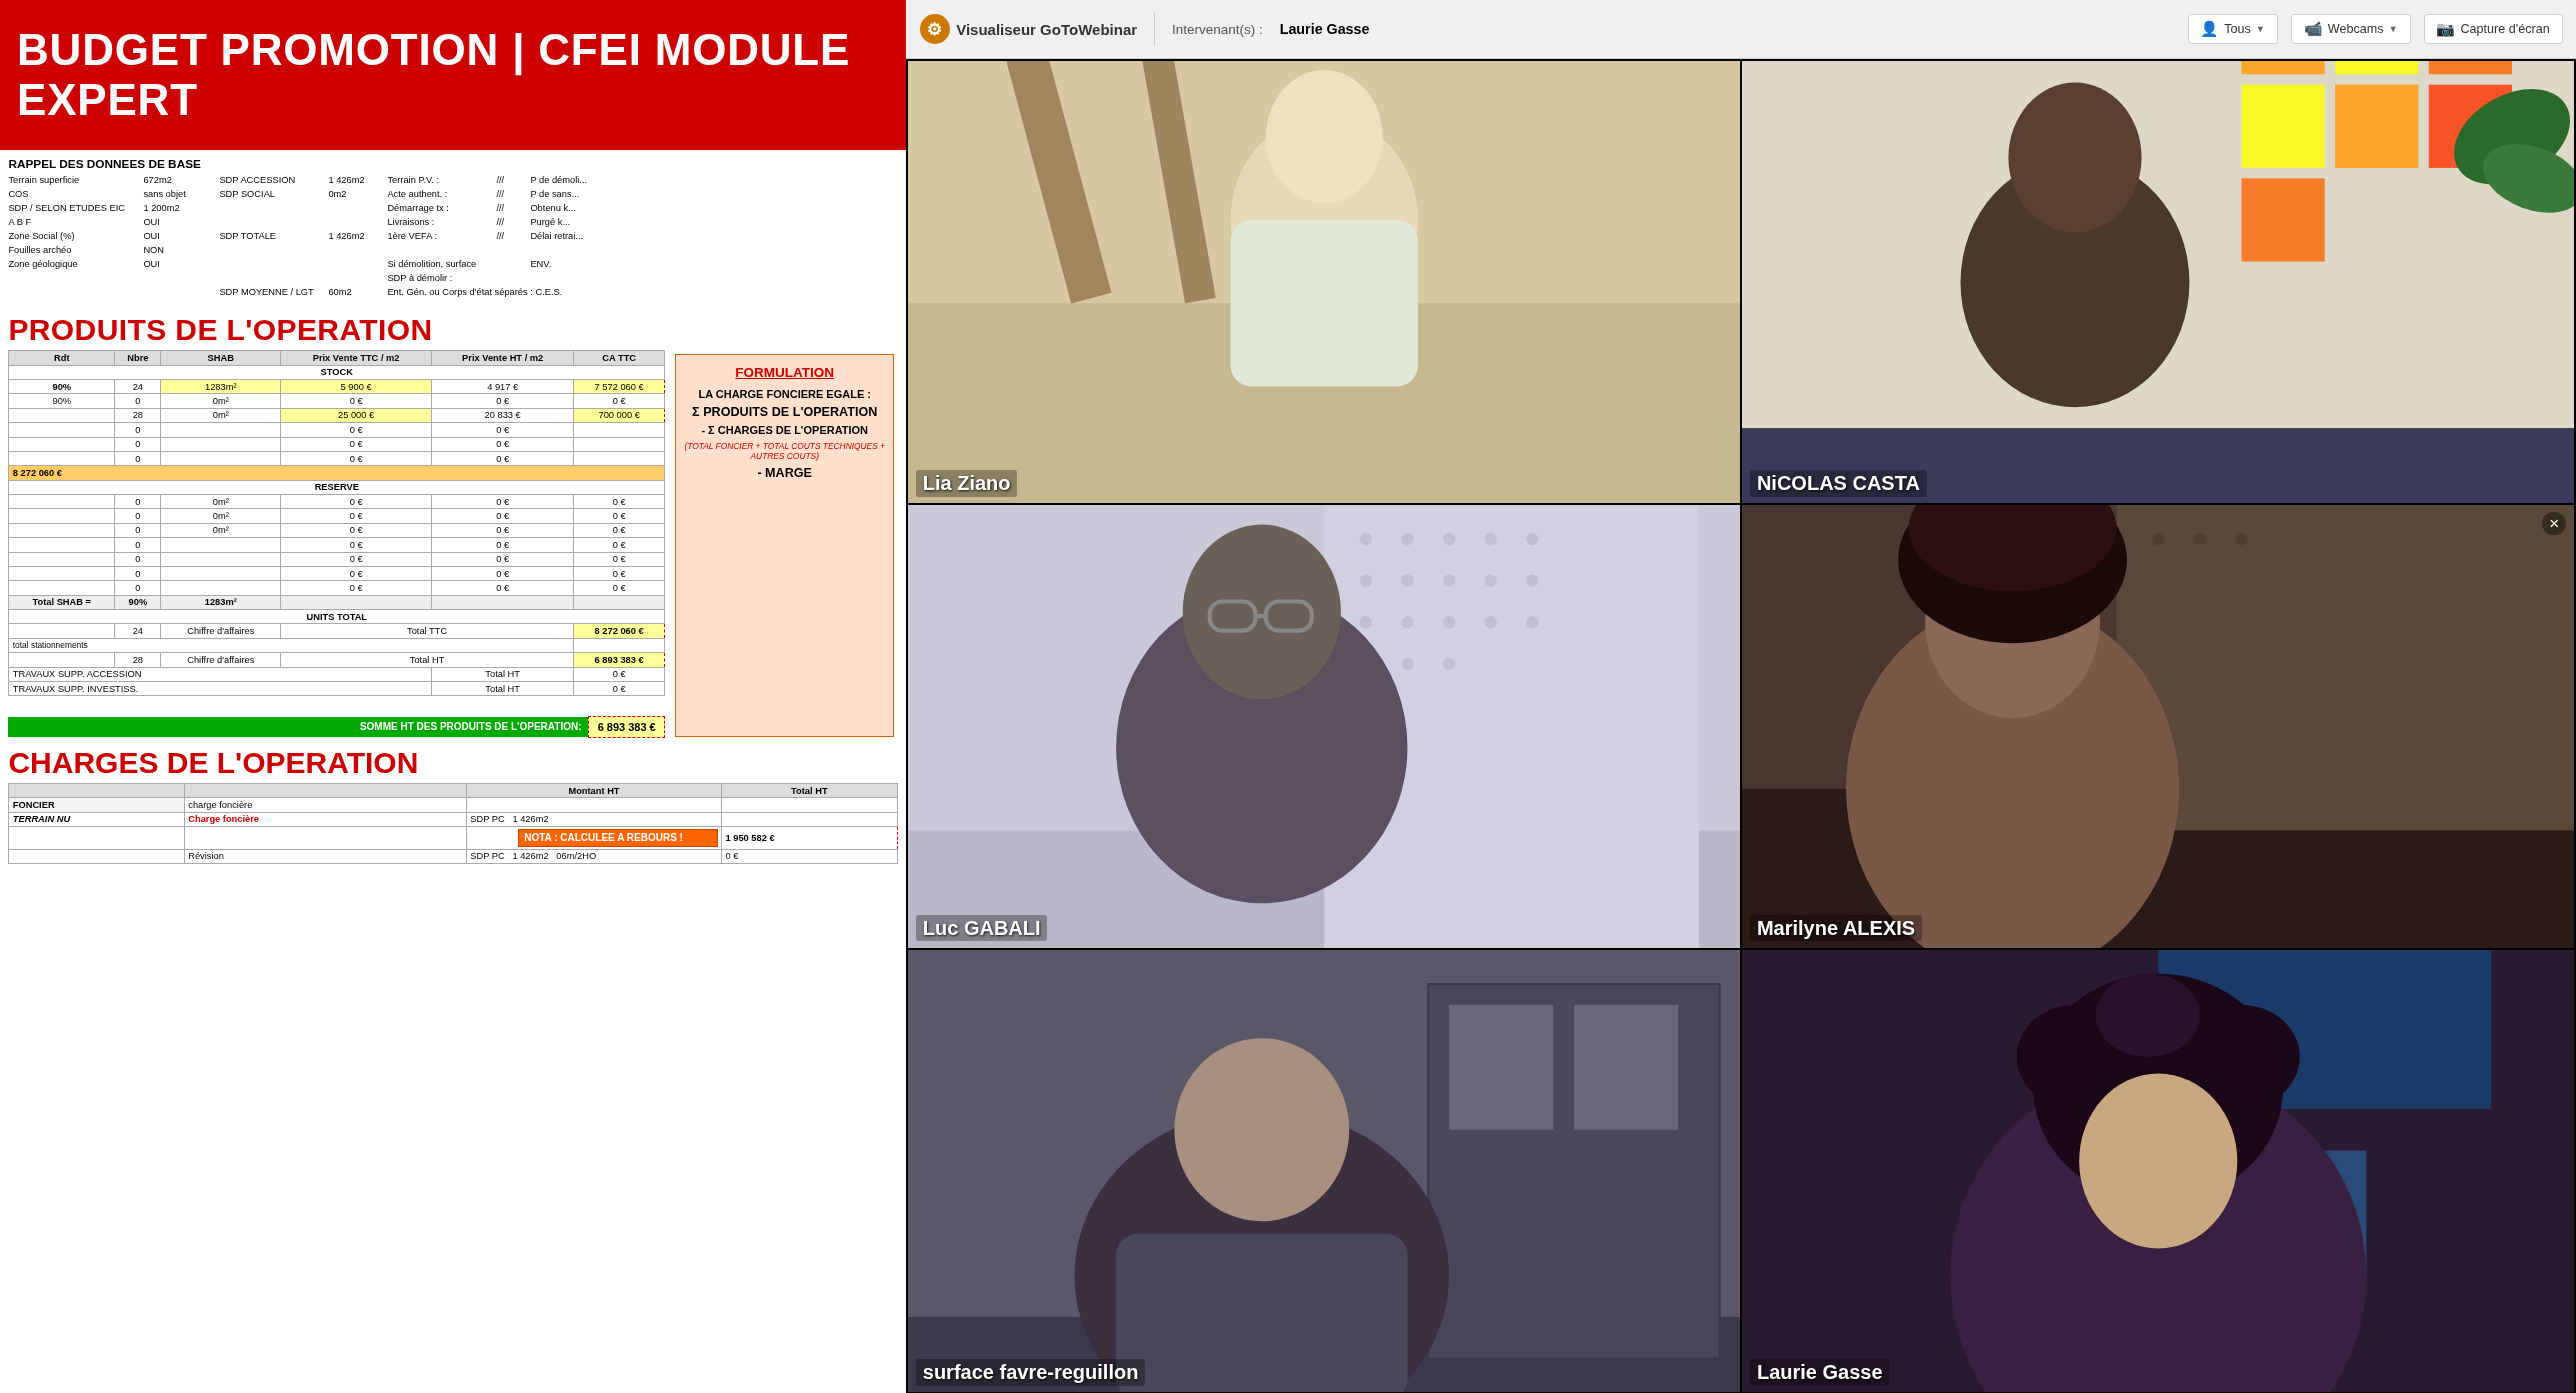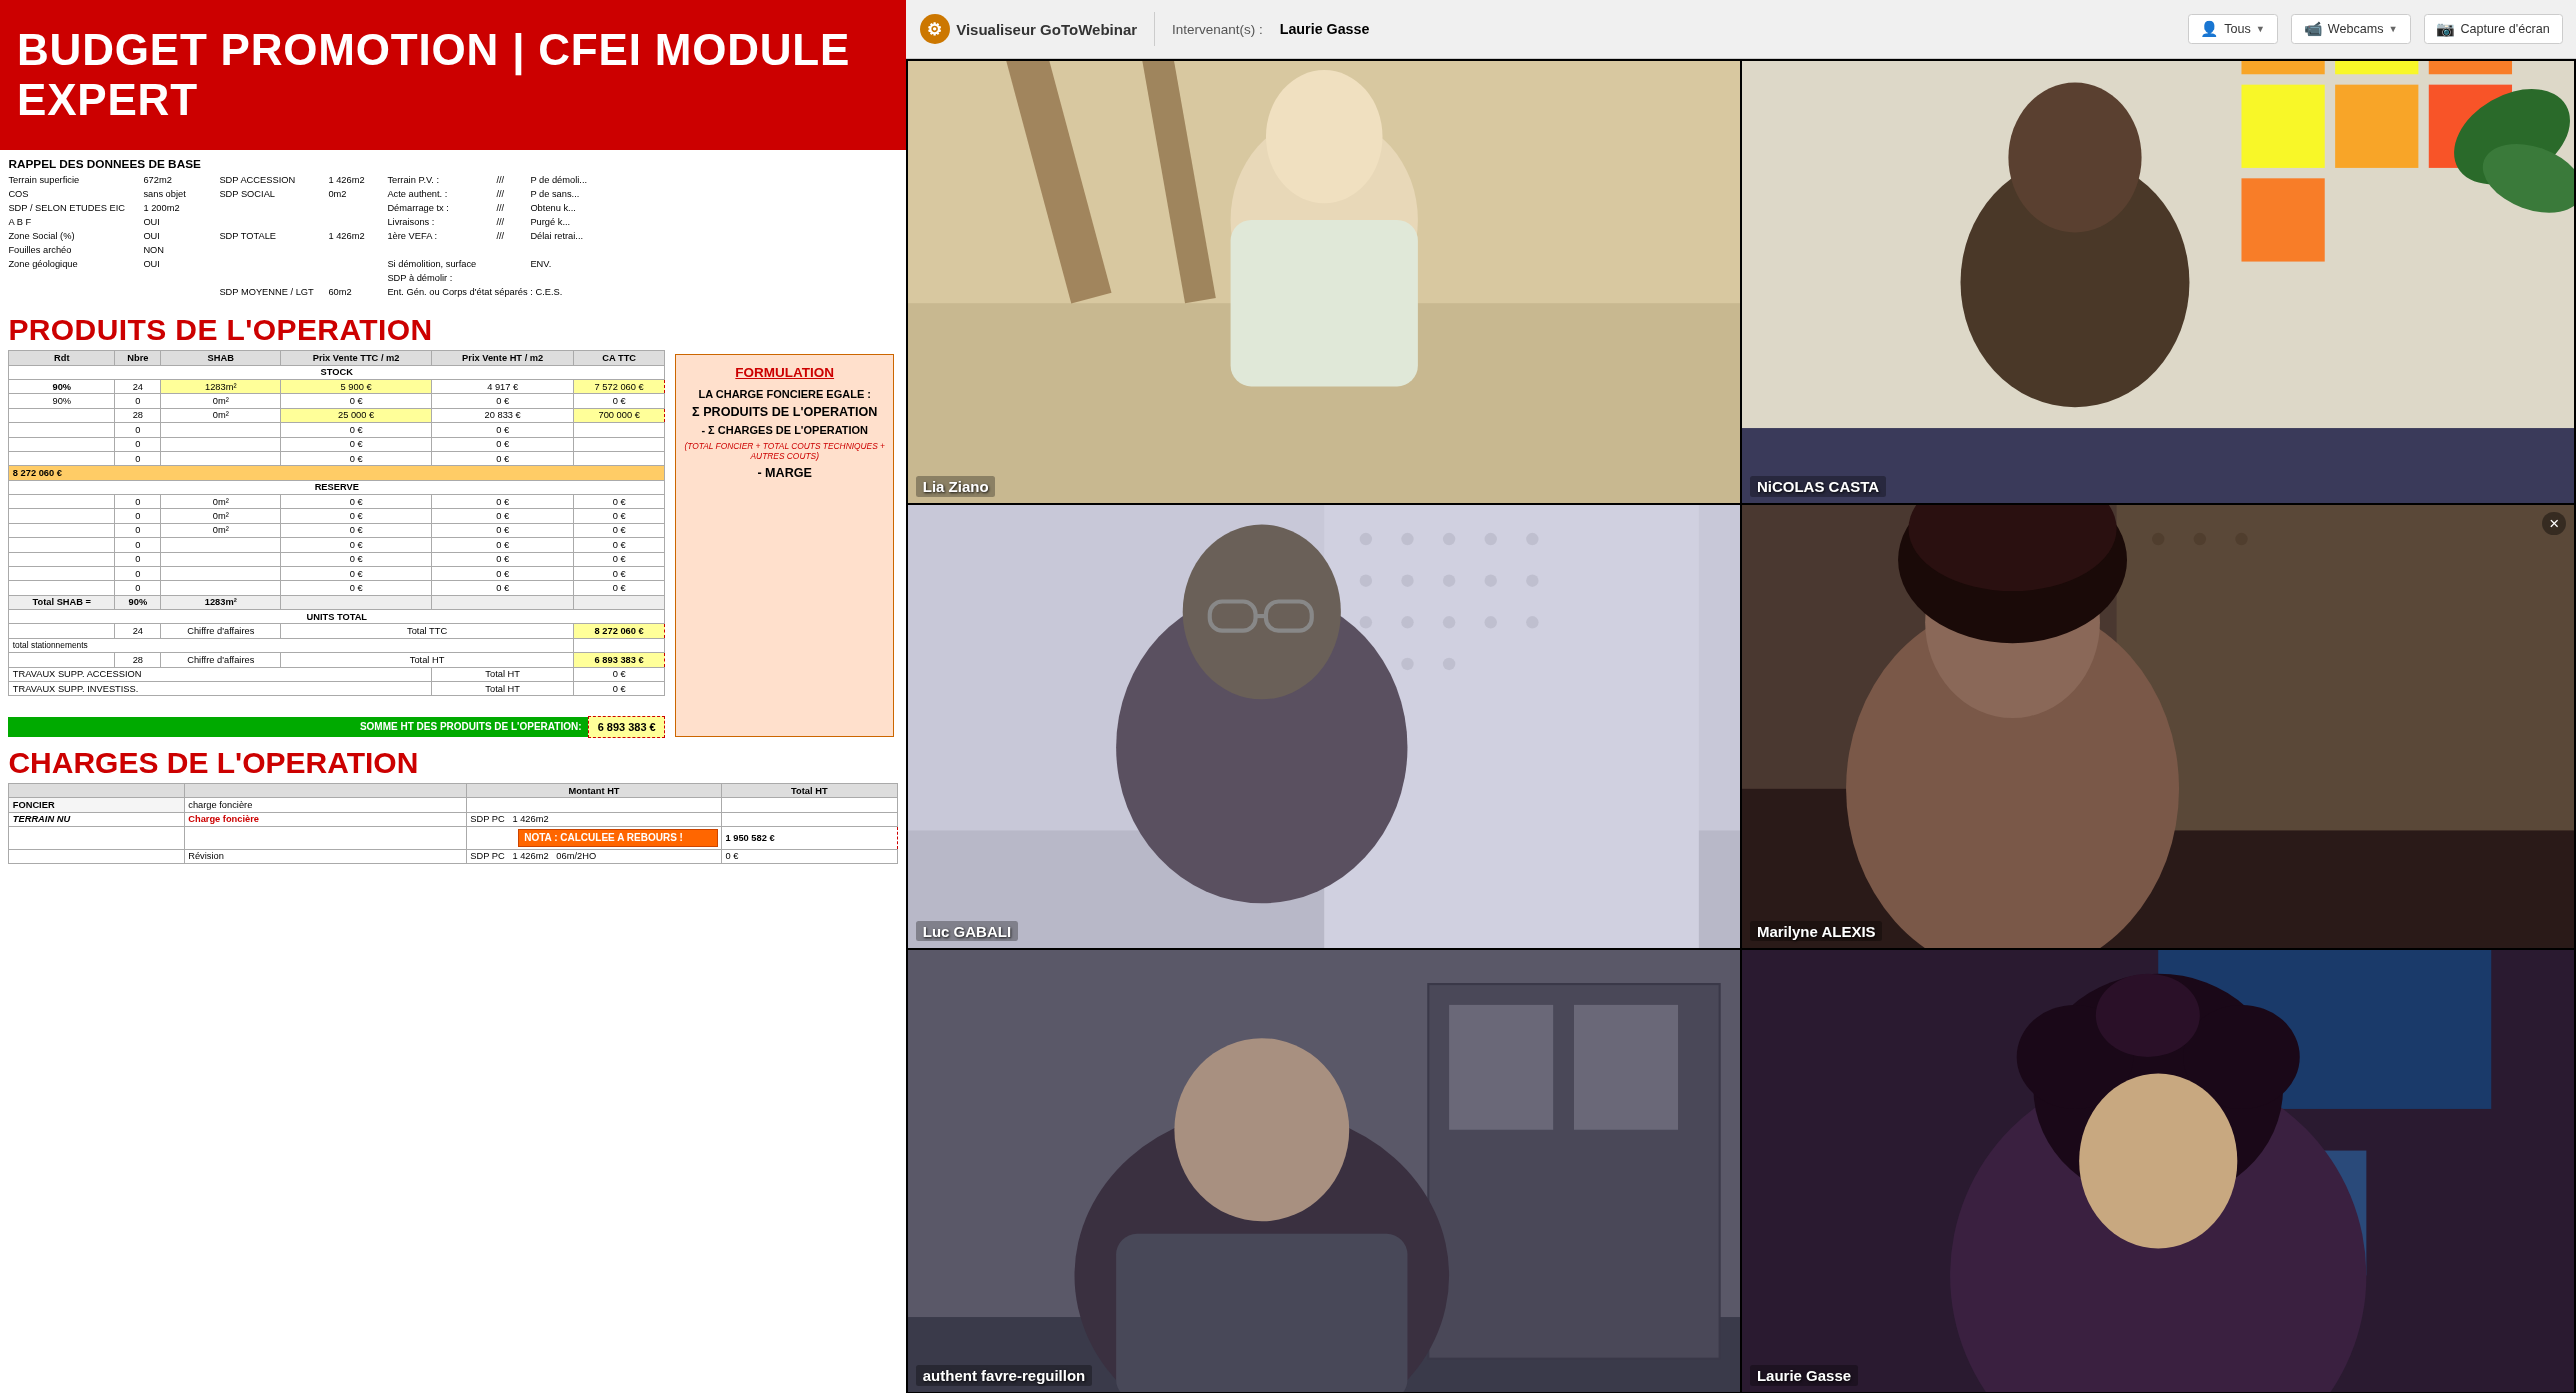--- a/index.html
+++ b/index.html
@@ -225,21 +225,21 @@
     }
     .cam-laurie {
       background: linear-gradient(135deg, #1a1a2a 0%, #4a3a5a 30%, #8a7a9a 50%, #2a1a3a 80%);
     }
 
     .cam-name-label {
       position: absolute;
       bottom: 6.7px;
       left: 8.4px;
       color: #fff;
-      font-size: 15px;
+      font-size: 20px;
       font-weight: bold;
       text-shadow: 0.8px 0.8px 2.5px rgba(0,0,0,0.9);
       background: rgba(0,0,0,0.3);
       padding: 1.7px 6.7px;
       border-radius: 2.5px;
     }
 
     .close-btn {
       position: absolute;
       top: 6.7px;
@@ -760,21 +760,21 @@
 
         <rect x="250" y="60" width="140" height="180" fill="#4a4858" stroke="#3a3848" stroke-width="1"></rect>
         <rect x="260" y="70" width="50" height="60" fill="#6a6878"></rect>
         <rect x="320" y="70" width="50" height="60" fill="#6a6878"></rect>
 
         <ellipse cx="170" cy="200" rx="90" ry="80" fill="#3a3040"></ellipse>
         <ellipse cx="170" cy="130" rx="42" ry="44" fill="#a89080"></ellipse>
 
         <rect x="100" y="180" width="140" height="80" rx="10" fill="#484858"></rect>
       </svg>
-      <div class="cam-name-label">authent favre-reguillon</div>
+      <div class="cam-name-label">surface favre-reguillon</div>
     </div>
 
     <div class="webcam-cell cam-laurie">
       <svg class="cam-svg" viewBox="0 0 400 300" preserveAspectRatio="xMidYMid slice">
         <rect width="400" height="300" fill="#1a1020"></rect>
 
         <rect x="0" y="0" width="400" height="280" fill="#2a1a30"></rect>
 
         <rect x="200" y="20" width="160" height="100" fill="#1a3a6a"></rect>
         <rect x="220" y="140" width="80" height="60" fill="#2a4a7a"></rect>

